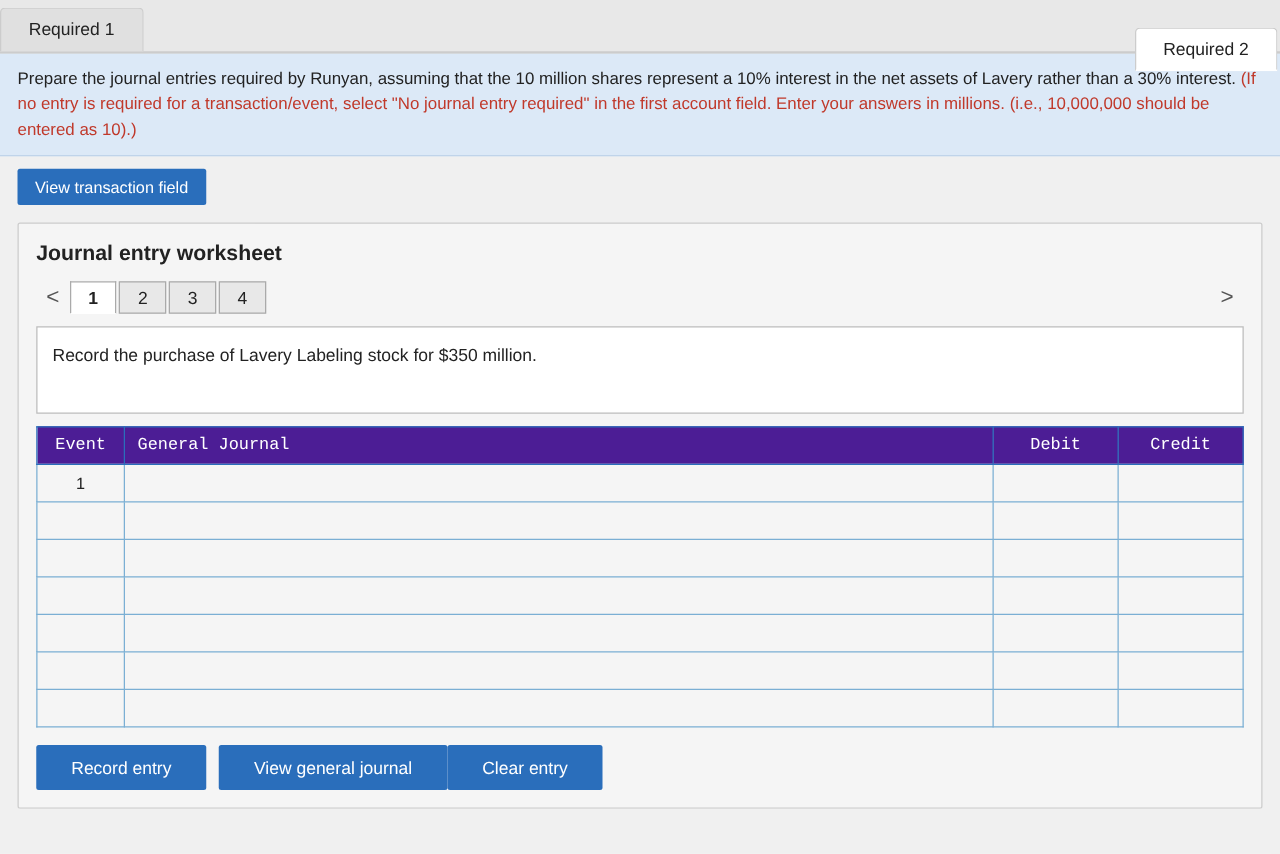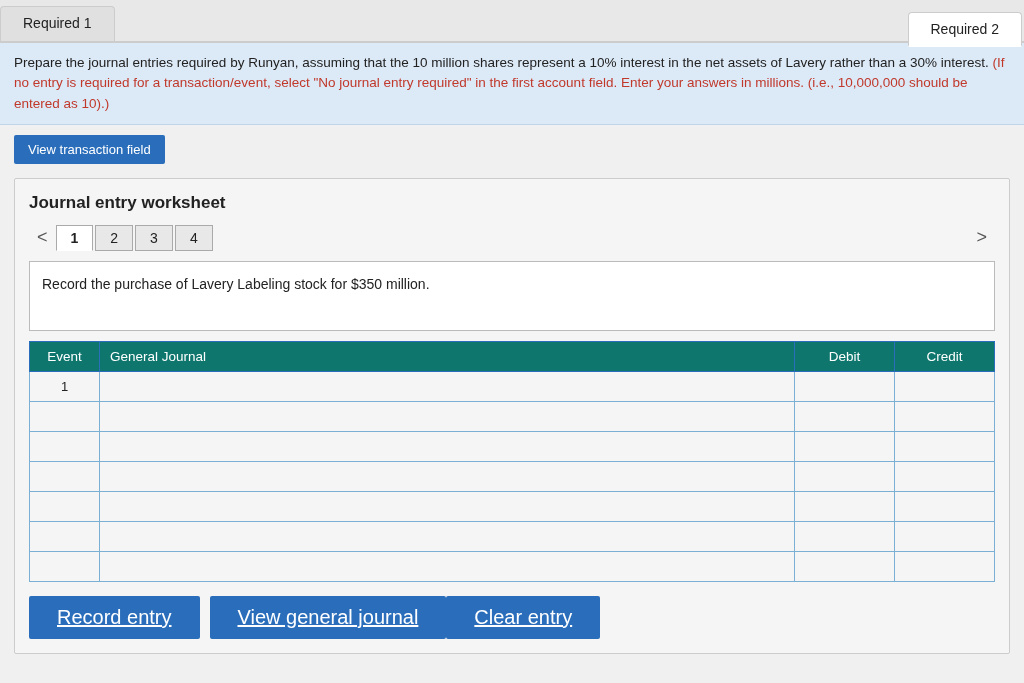--- a/index.html
+++ b/index.html
@@ -26,21 +26,21 @@
       background: #e0e0e0;
       margin-right: 2px;
       border-radius: 4px 4px 0 0;
       font-size: 14px;
     }
     .tab.active {
       background: #fff;
       border-bottom: 2px solid #fff;
       font-weight: normal;
       position: relative;
-      top: 6px;
+      top: 16px;
     }
 
     
     .instruction-box {
       background: #dce9f7;
       padding: 10px 14px;
       border-bottom: 1px solid #c0d4ea;
       font-size: 13.5px;
       line-height: 1.5;
     }
@@ -121,26 +121,27 @@
       margin-bottom: 6px;
     }
 
     
     .journal-table {
       width: 100%;
       border-collapse: collapse;
       font-size: 13.5px;
     }
     .journal-table thead tr th {
-      background: #0f766e;
+      background: #4c1d95;
       color: #fff;
       border: 1px solid #2a6ebb;
       padding: 7px 10px;
       text-align: center;
       font-weight: normal;
+      font-family: Liberation Mono, monospace;
     }
     .journal-table thead tr th:first-child {
       width: 70px;
     }
     .journal-table thead tr th:nth-child(2) {
       text-align: left;
     }
     .journal-table thead tr th:nth-child(3),
     .journal-table thead tr th:nth-child(4) {
       width: 100px;
@@ -168,26 +169,25 @@
 
     
     .bottom-buttons {
       display: flex;
       gap: 0;
       margin-top: 14px;
       padding-bottom: 14px;
     }
     .btn-action {
       padding: 10px 28px;
-      font-size: 20px;
+      font-size: 14px;
       border: none;
       cursor: pointer;
       border-radius: 2px;
       font-weight: normal;
-      text-decoration: underline;
     }
     .btn-record {
       background: #2a6ebb;
       color: #fff;
       margin-right: 10px;
     }
     .btn-clear {
       background: #2a6ebb;
       color: #fff;
       margin-right: auto;

